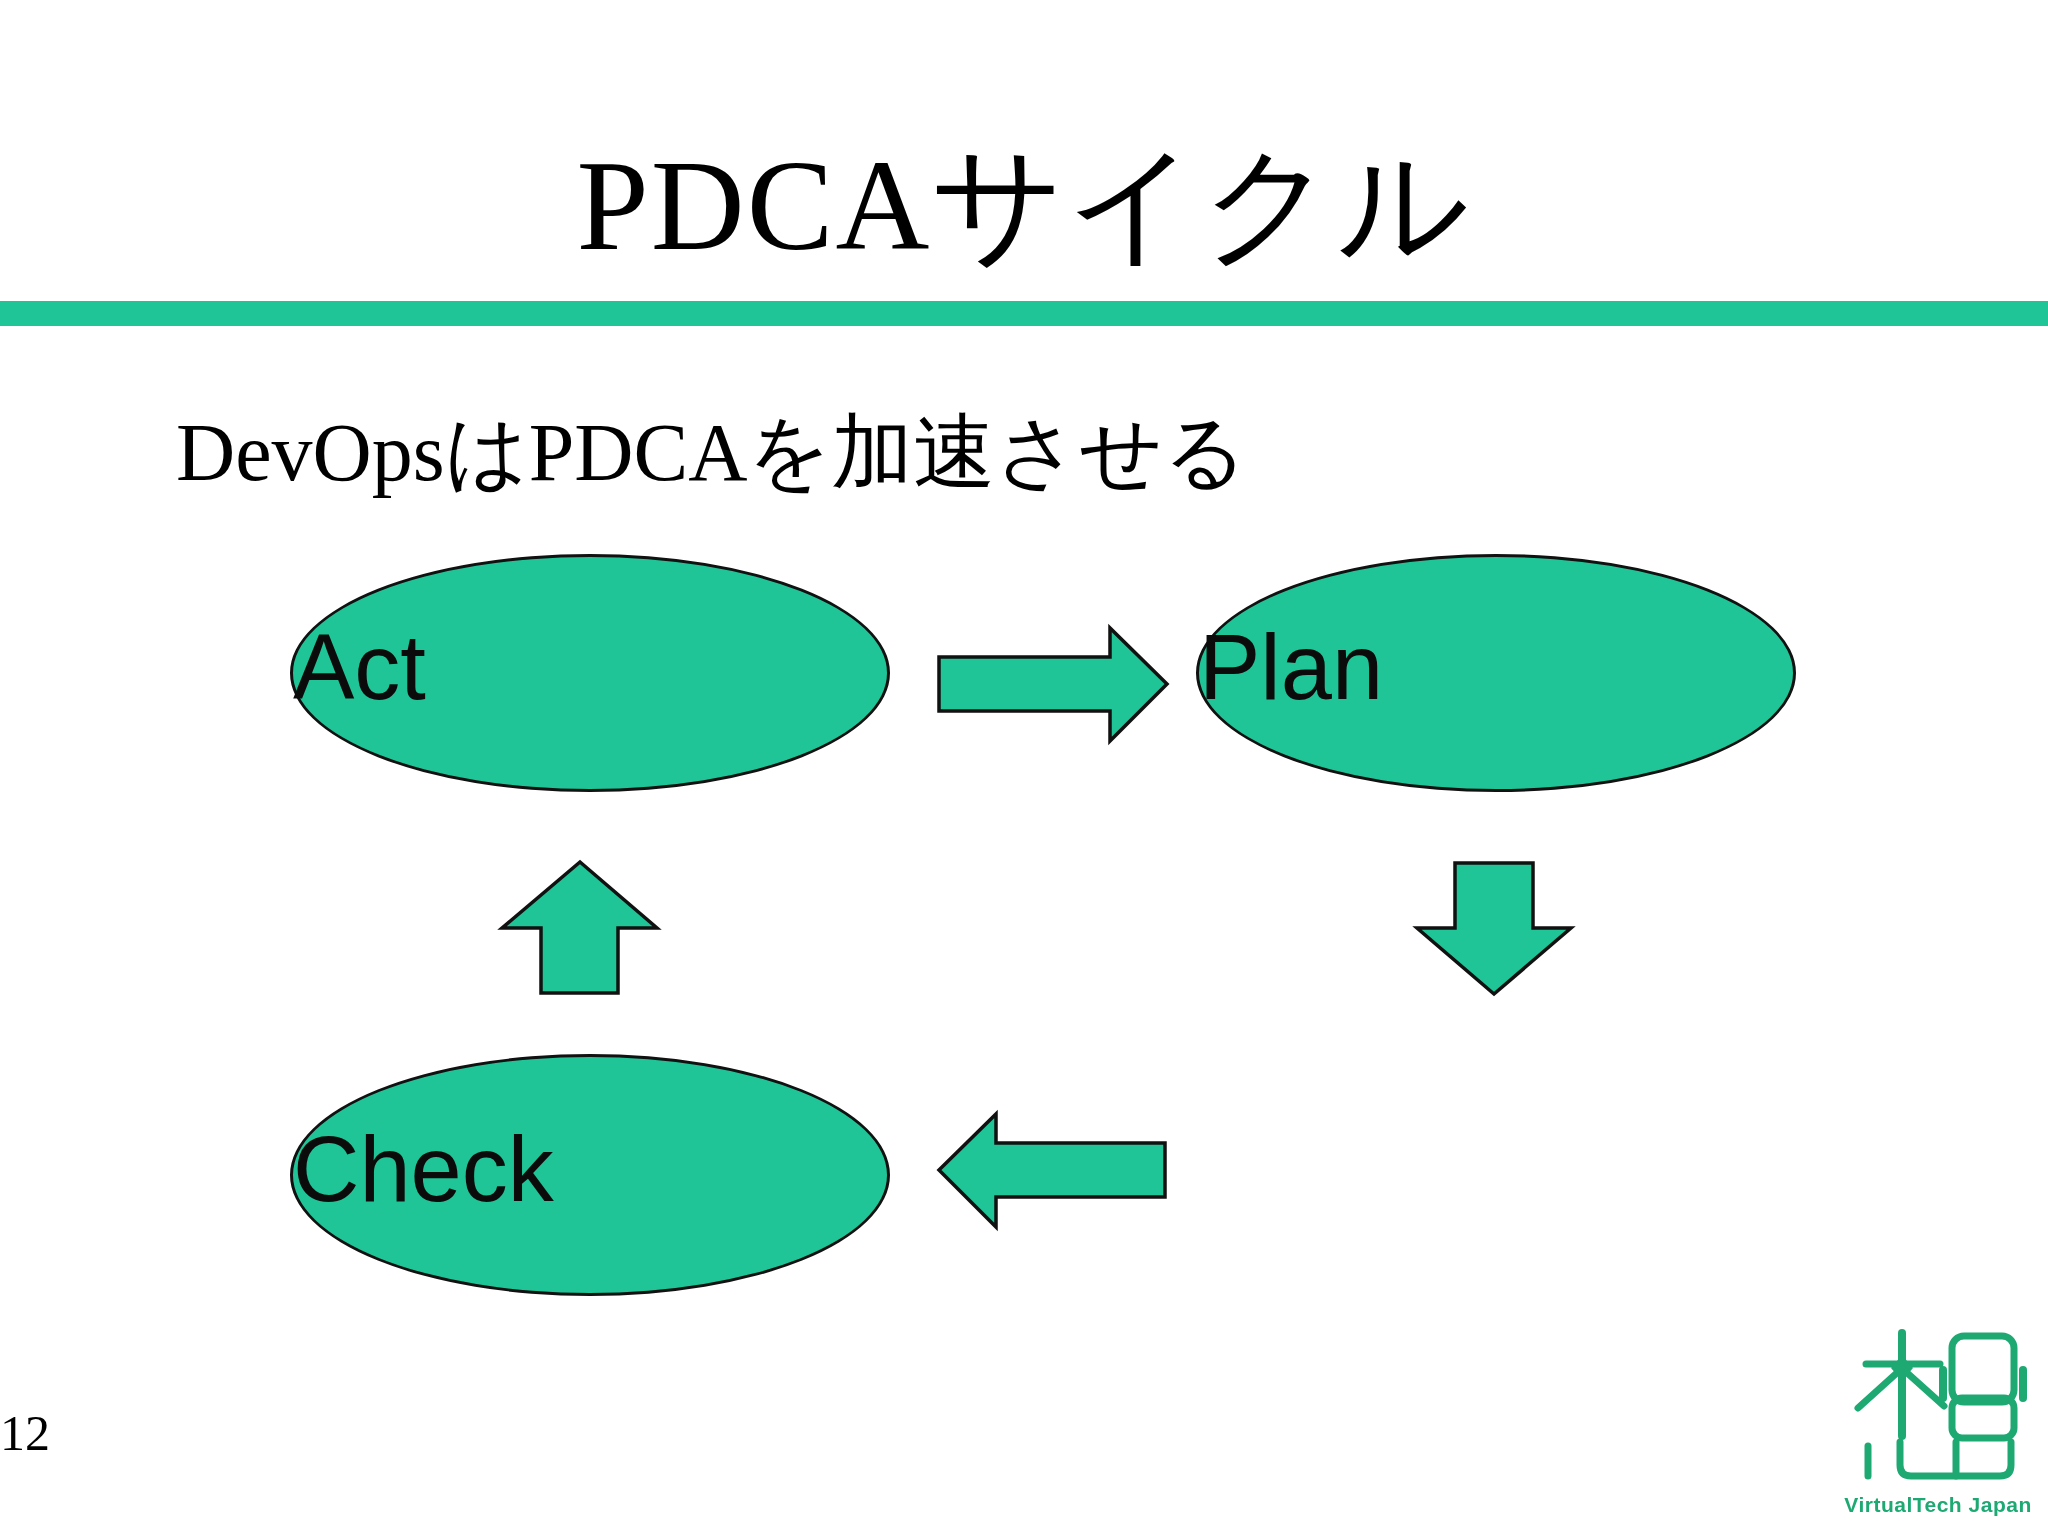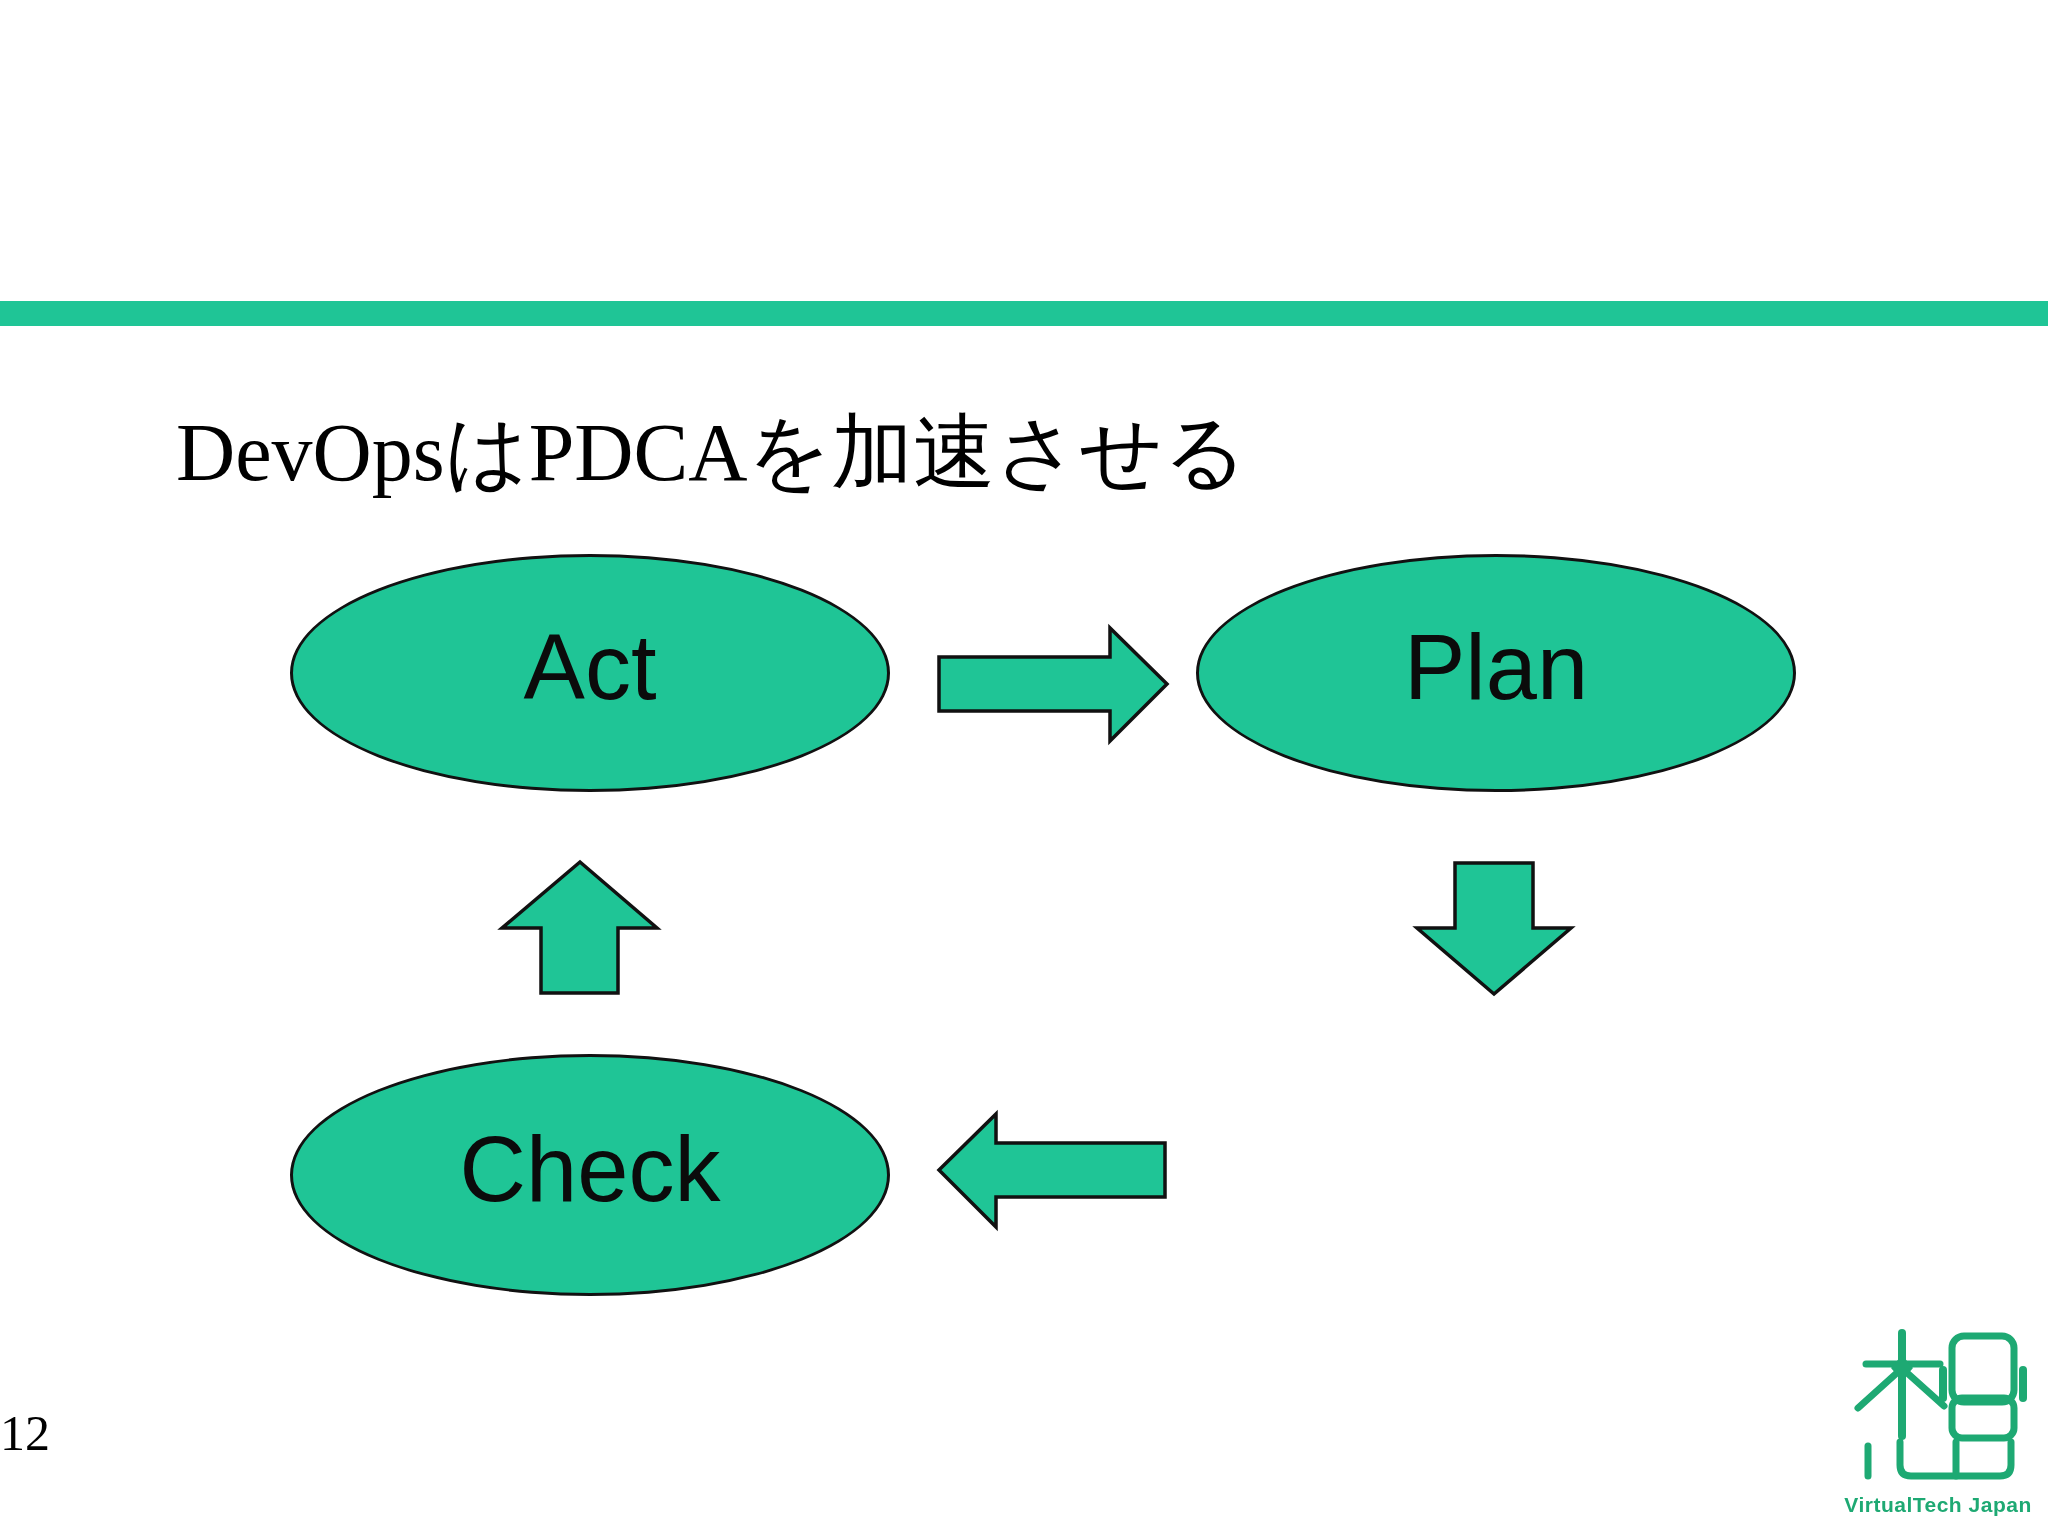--- a/index.html
+++ b/index.html
@@ -32,21 +32,21 @@
     position:absolute;left:176px;top:404px;
     font-size:82px;line-height:1.2;
     white-space:nowrap;
   }
   .node{
     position:absolute;
     width:600px;height:238px;
     background:var(--green);
     border:3px solid var(--outline);
     border-radius:50%;
-    display:flex;align-items:center;justify-content:center;
+    display:flex;align-items:center;
     box-sizing:border-box;
   }
   .node .label{
     font-family:"Liberation Sans", sans-serif;
     font-size:92px;
     color:#0b0b0b;
     transform:translateY(-6px);
   }
   .node.act{left:290px;top:554px;}
   .node.plan{left:1196px;top:554px;}
@@ -78,20 +78,21 @@
     font-size:21px;font-weight:700;
     fill:var(--logo-green);
     letter-spacing:0.5px;
   }
 </style>
 </head>
 <body>
 
 <div class="slide">
 
+  <div class="title">PDCAサイクル</div>
 
   <div class="divider"></div>
 
   <div class="subtitle">DevOpsはPDCAを加速させる</div>
 
   <svg class="arrows" viewBox="0 0 2048 1536" xmlns="http://www.w3.org/2000/svg" aria-hidden="true">
     <polygon points="939,657 1110,657 1110,628 1167,684 1110,741 1110,711 939,711"></polygon>
     <polygon points="1455,863 1533,863 1533,928 1571,928 1494,994 1417,928 1455,928"></polygon>
     <polygon points="1165,1143 996,1143 996,1114 939,1170 996,1227 996,1197 1165,1197"></polygon>
     <polygon points="580,862 657,928 618,928 618,993 541,993 541,928 502,928"></polygon>

